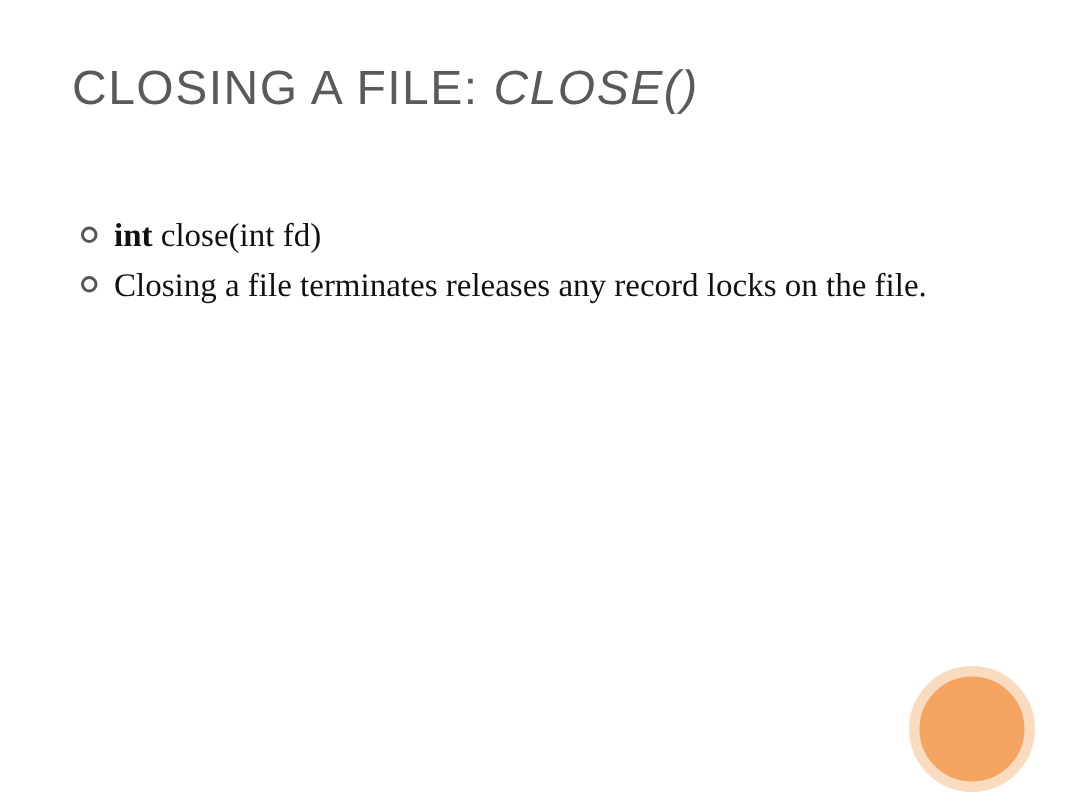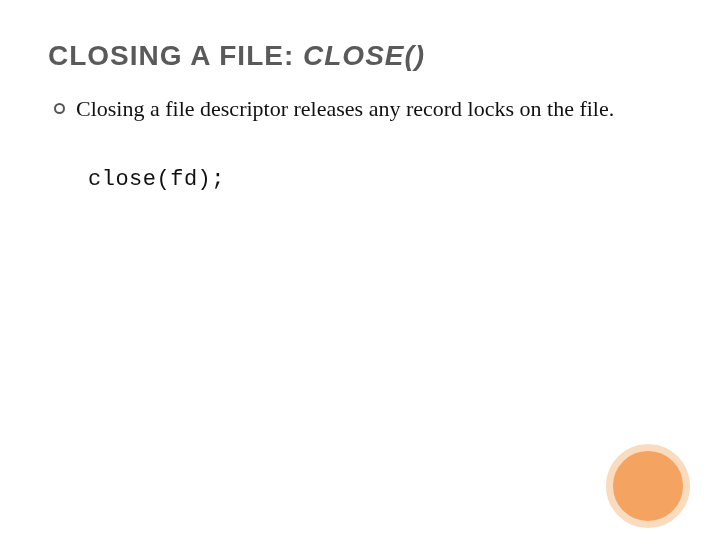--- a/index.html
+++ b/index.html
@@ -10,25 +10,25 @@
     position: relative;
   }
   .slide {
     width: 720px;
     height: 540px;
     padding: 40px 48px 0 48px;
     position: relative;
   }
   .title {
     font-family: Arial, Helvetica, sans-serif;
-    font-size: 28px;
-    font-weight: 700;
+    font-size: 32px;
+    font-weight: 400;
     color: #5a5a5a;
     letter-spacing: 1px;
-    margin-bottom: 22px;
+    margin-bottom: 65px;
   }
   .title .italic {
     font-style: italic;
   }
   .bullets {
     list-style: none;
     padding-left: 6px;
   }
   .bullets li {
     position: relative;
@@ -73,20 +73,23 @@
 
 <div class="slide">
 
   <h1 class="title">
     <span>CLOSING A FILE: </span><span class="italic">CLOSE()</span>
   </h1>
 
   <ul class="bullets">
     <li>
       <span class="ring"></span>
-      <span class="bold"></span><span>Closing a file descriptor releases any record locks on the file.</span>
+      <span class="bold">int</span><span> close(int fd)</span>
+    </li>
+    <li>
+      <span class="ring"></span>
+      <span class="bold"></span><span>Closing a file terminates releases any record locks on the file.</span>
     </li>
   </ul>
 
-  <div class="code-line">close(fd);</div>
 
   <div class="corner-circle"></div>
 </div>
 
 </body></html>

